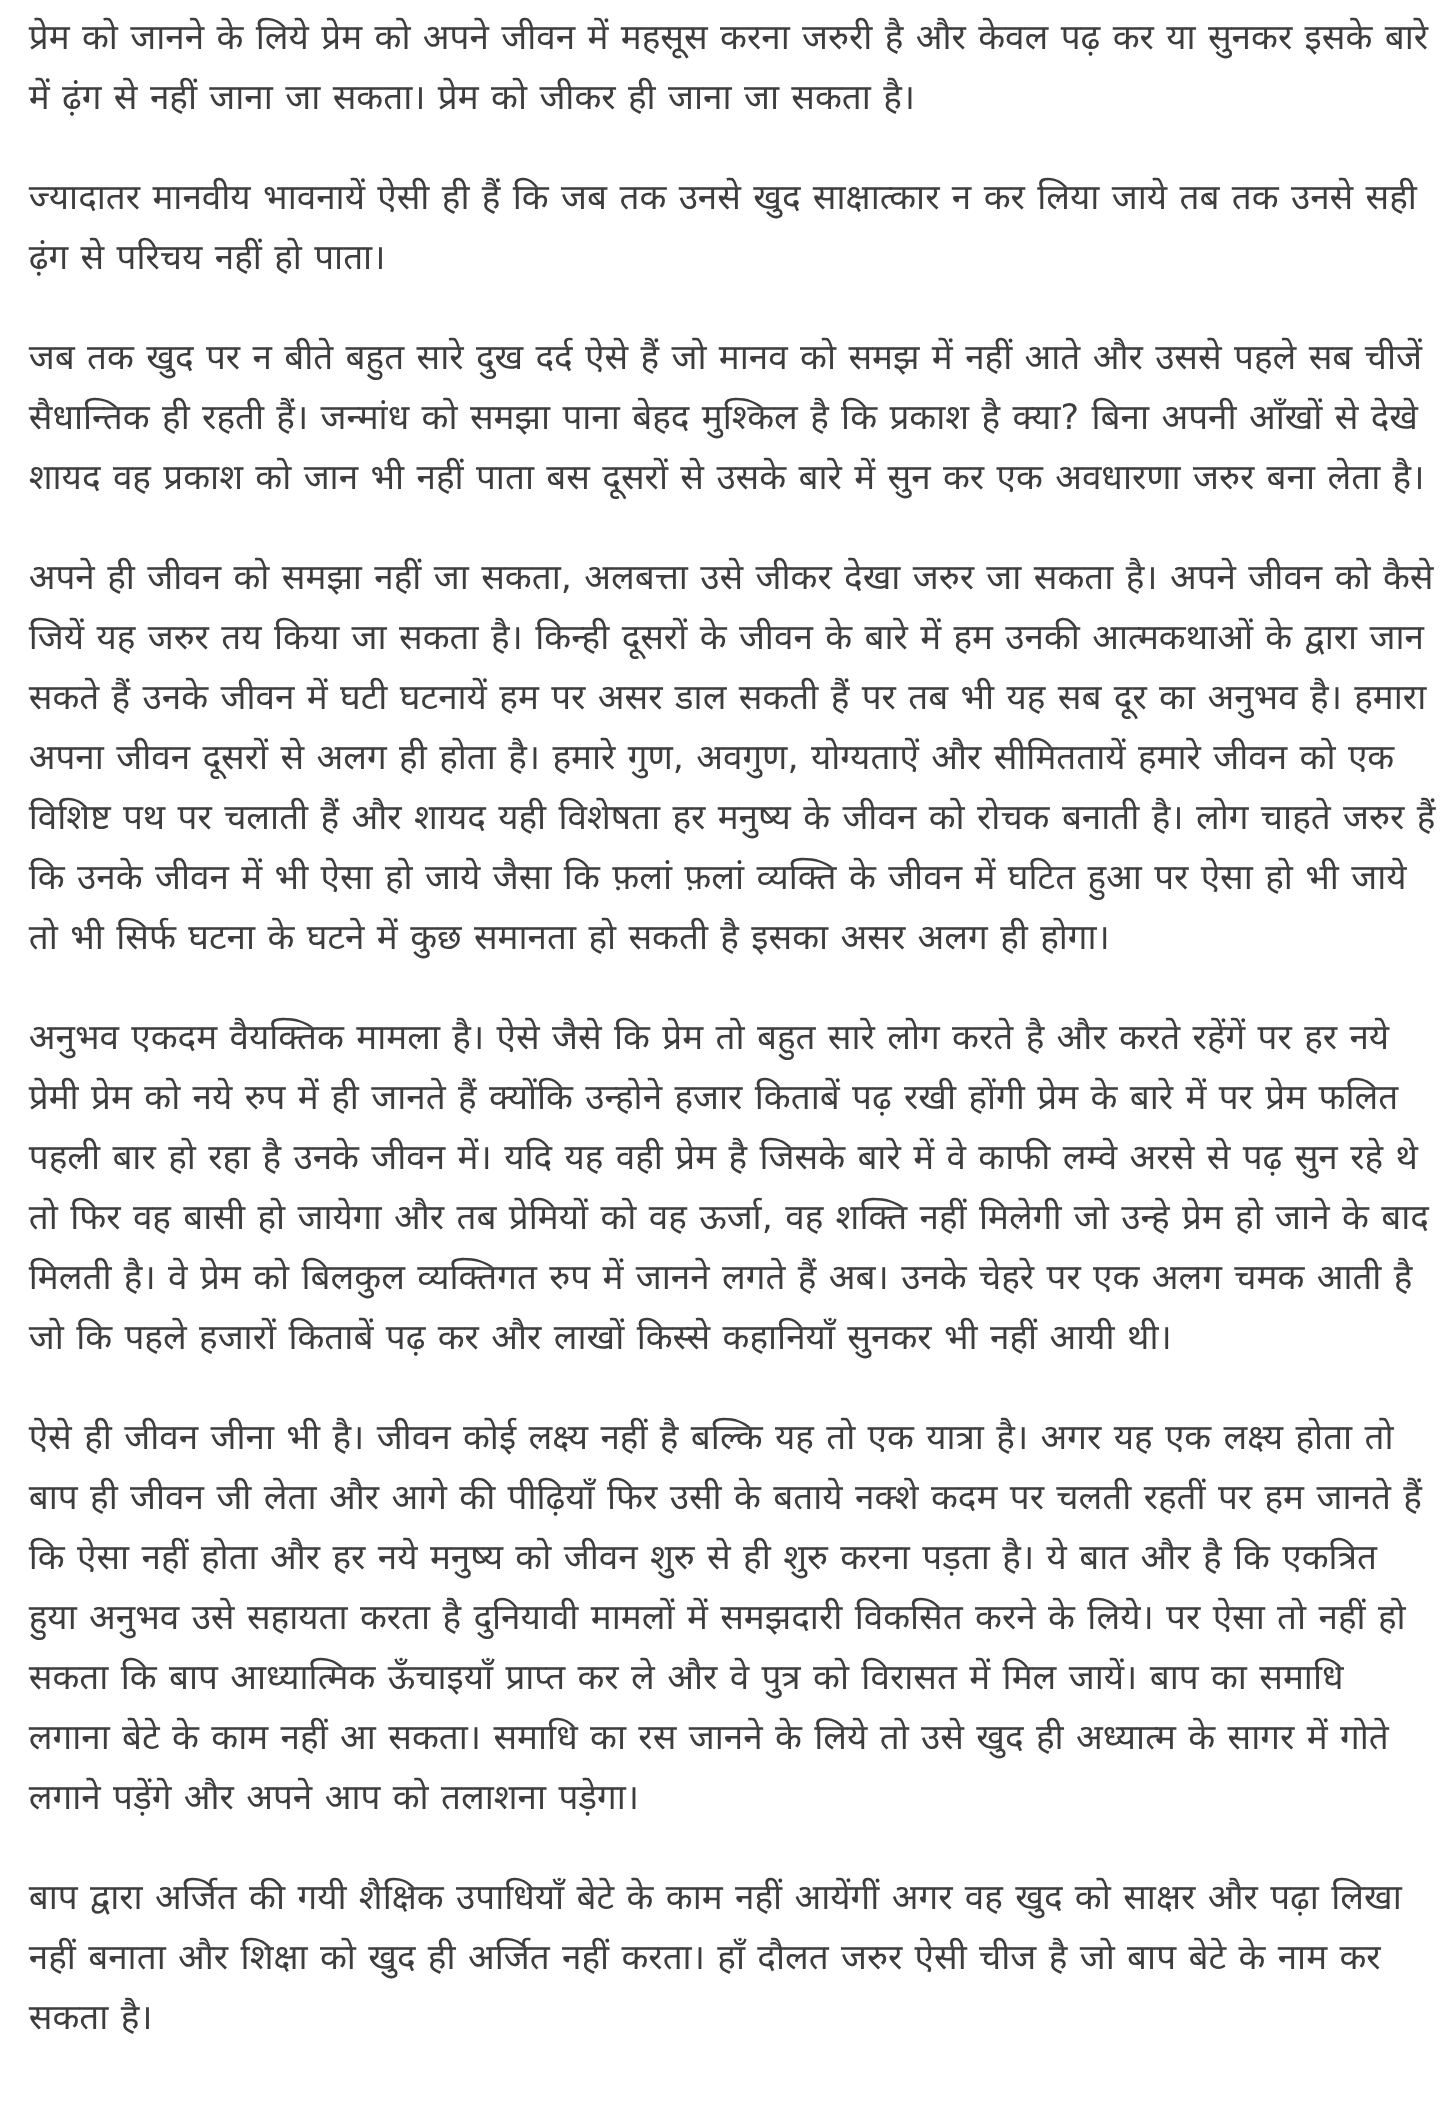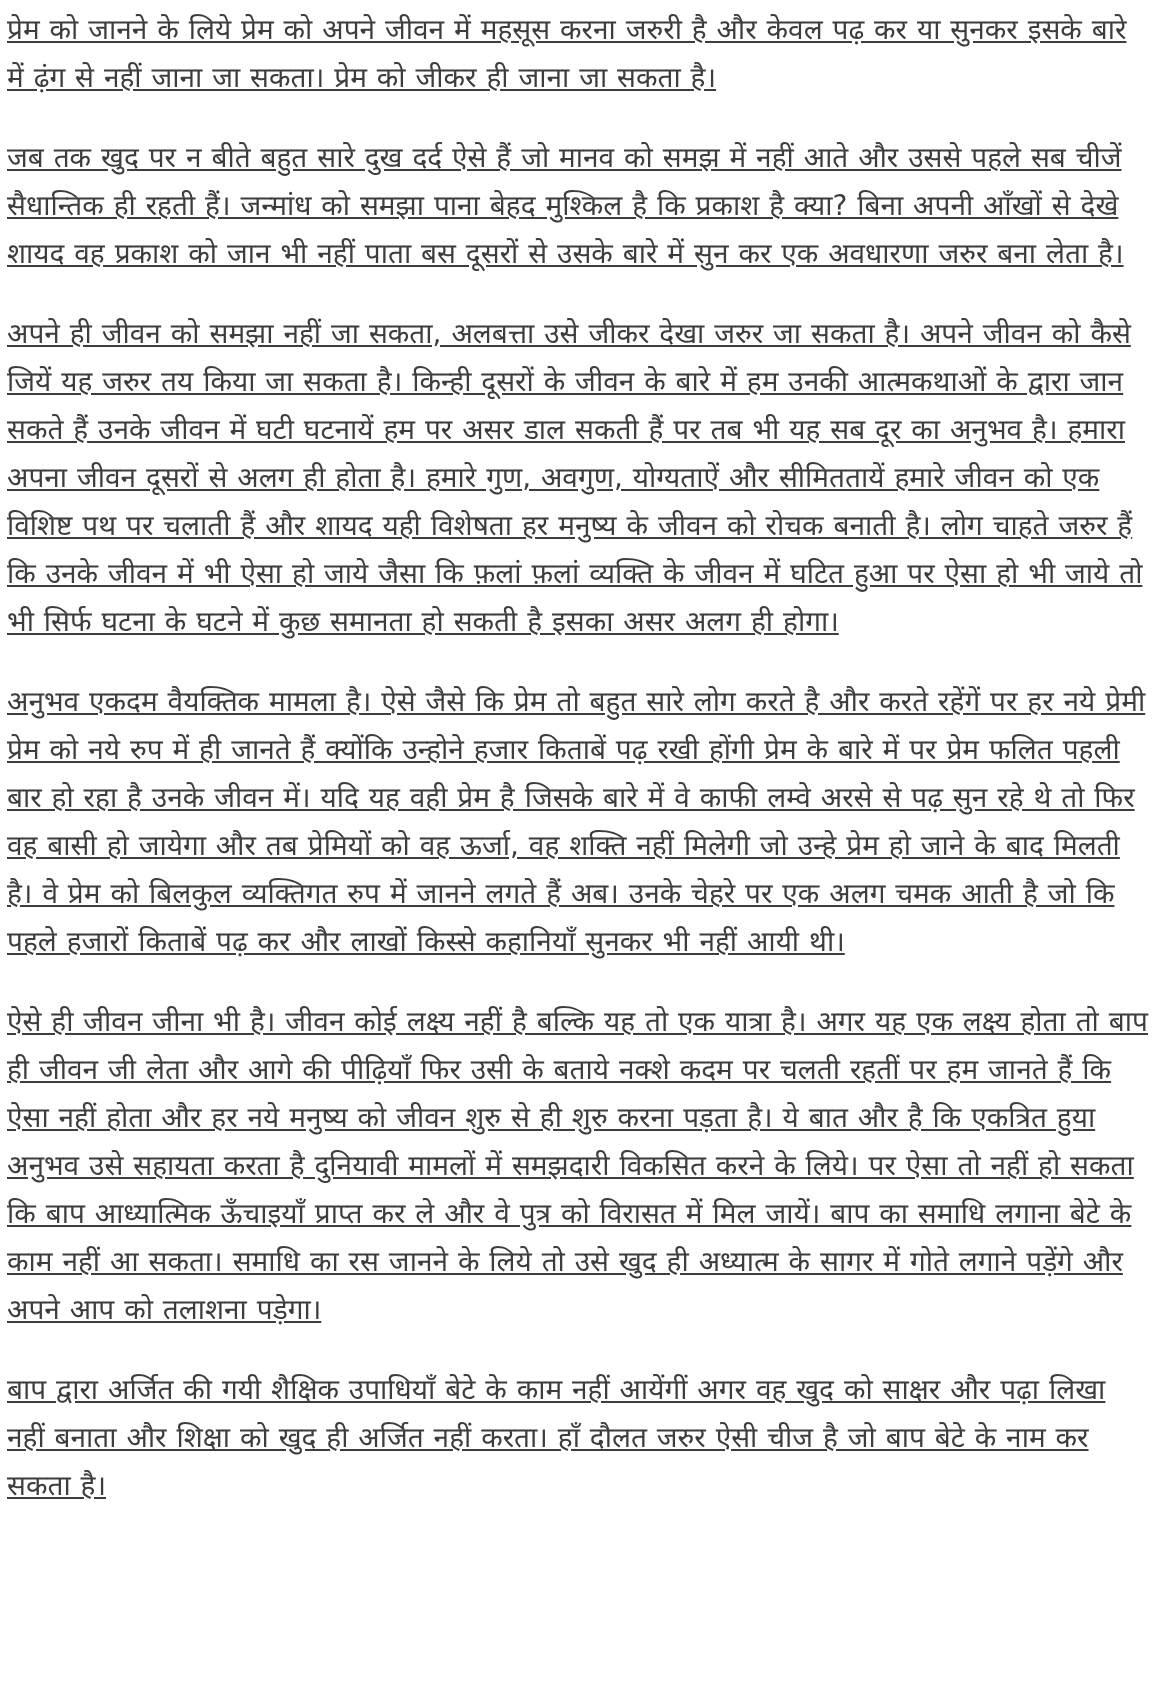--- a/index.html
+++ b/index.html
@@ -16,32 +16,32 @@
   .article {
     box-sizing: border-box;
     width: 100%;
     padding: 6px 12px 10px 7px;
     color: #3d3d3d;
     font-size: 28px;
     line-height: 48px;
     text-align: left;
   }
   .article p {
-    margin: 0 0 32px 0;
+    margin: 0 0 32px 16px;
     padding: 0;
     word-spacing: 1px;
-    text-decoration: underline;
   }
   .article p:last-child {
     margin-bottom: 0;
   }
 </style>
 </head>
 <body style="background: rgb(255, 255, 255);">
 
 <main class="article" lang="hi" style="color: rgb(61, 61, 61);">
   <p>प्रेम को जानने के लिये प्रेम को अपने जीवन में महसूस करना जरुरी है और केवल पढ़ कर या सुनकर इसके बारे में ढ़ंग से नहीं जाना जा सकता। प्रेम को जीकर ही जाना जा सकता है।</p>
+  <p>ज्यादातर मानवीय भावनायें ऐसी ही हैं कि जब तक उनसे खुद साक्षात्कार न कर लिया जाये तब तक उनसे सही ढ़ंग से परिचय नहीं हो पाता।</p>
   <p>जब तक खुद पर न बीते बहुत सारे दुख दर्द ऐसे हैं जो मानव को समझ में नहीं आते और उससे पहले सब चीजें सैधान्तिक ही रहती हैं। जन्मांध को समझा पाना बेहद मुश्किल है कि प्रकाश है क्या? बिना अपनी आँखों से देखे शायद वह प्रकाश को जान भी नहीं पाता बस दूसरों से उसके बारे में सुन कर एक अवधारणा जरुर बना लेता है।</p>
   <p>अपने ही जीवन को समझा नहीं जा सकता, अलबत्ता उसे जीकर देखा जरुर जा सकता है। अपने जीवन को कैसे जियें यह जरुर तय किया जा सकता है। किन्ही दूसरों के जीवन के बारे में हम उनकी आत्मकथाओं के द्वारा जान सकते हैं उनके जीवन में घटी घटनायें हम पर असर डाल सकती हैं पर तब भी यह सब दूर का अनुभव है। हमारा अपना जीवन दूसरों से अलग ही होता है। हमारे गुण, अवगुण, योग्यताऐं और सीमिततायें हमारे जीवन को एक विशिष्ट पथ पर चलाती हैं और शायद यही विशेषता हर मनुष्य के जीवन को रोचक बनाती है। लोग चाहते जरुर हैं कि उनके जीवन में भी ऐसा हो जाये जैसा कि फ़लां फ़लां व्यक्ति के जीवन में घटित हुआ पर ऐसा हो भी जाये तो भी सिर्फ घटना के घटने में कुछ समानता हो सकती है इसका असर अलग ही होगा।</p>
   <p>अनुभव एकदम वैयक्तिक मामला है। ऐसे जैसे कि प्रेम तो बहुत सारे लोग करते है और करते रहेंगें पर हर नये प्रेमी प्रेम को नये रुप में ही जानते हैं क्योंकि उन्होने हजार किताबें पढ़ रखी होंगी प्रेम के बारे में पर प्रेम फलित पहली बार हो रहा है उनके जीवन में। यदि यह वही प्रेम है जिसके बारे में वे काफी लम्वे अरसे से पढ़ सुन रहे थे तो फिर वह बासी हो जायेगा और तब प्रेमियों को वह ऊर्जा, वह शक्ति नहीं मिलेगी जो उन्हे प्रेम हो जाने के बाद मिलती है। वे प्रेम को बिलकुल व्यक्तिगत रुप में जानने लगते हैं अब। उनके चेहरे पर एक अलग चमक आती है जो कि पहले हजारों किताबें पढ़ कर और लाखों किस्से कहानियाँ सुनकर भी नहीं आयी थी।</p>
   <p>ऐसे ही जीवन जीना भी है। जीवन कोई लक्ष्य नहीं है बल्कि यह तो एक यात्रा है। अगर यह एक लक्ष्य होता तो बाप ही जीवन जी लेता और आगे की पीढ़ियाँ फिर उसी के बताये नक्शे कदम पर चलती रहतीं पर हम जानते हैं कि ऐसा नहीं होता और हर नये मनुष्य को जीवन शुरु से ही शुरु करना पड़ता है। ये बात और है कि एकत्रित हुया अनुभव उसे सहायता करता है दुनियावी मामलों में समझदारी विकसित करने के लिये। पर ऐसा तो नहीं हो सकता कि बाप आध्यात्मिक ऊँचाइयाँ प्राप्त कर ले और वे पुत्र को विरासत में मिल जायें। बाप का समाधि लगाना बेटे के काम नहीं आ सकता। समाधि का रस जानने के लिये तो उसे खुद ही अध्यात्म के सागर में गोते लगाने पड़ेंगे और अपने आप को तलाशना पड़ेगा।</p>
   <p>बाप द्वारा अर्जित की गयी शैक्षिक उपाधियाँ बेटे के काम नहीं आयेंगीं अगर वह खुद को साक्षर और पढ़ा लिखा नहीं बनाता और शिक्षा को खुद ही अर्जित नहीं करता। हाँ दौलत जरुर ऐसी चीज है जो बाप बेटे के नाम कर सकता है।</p>
 </main>
 
 </body></html>

